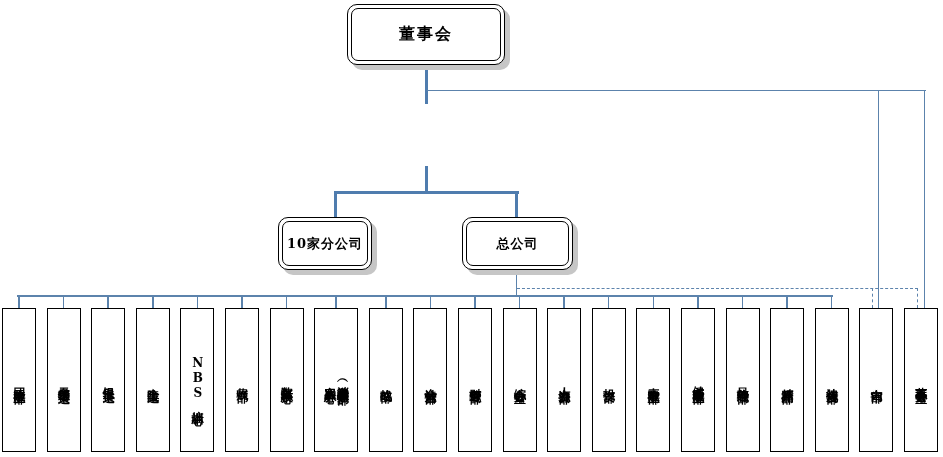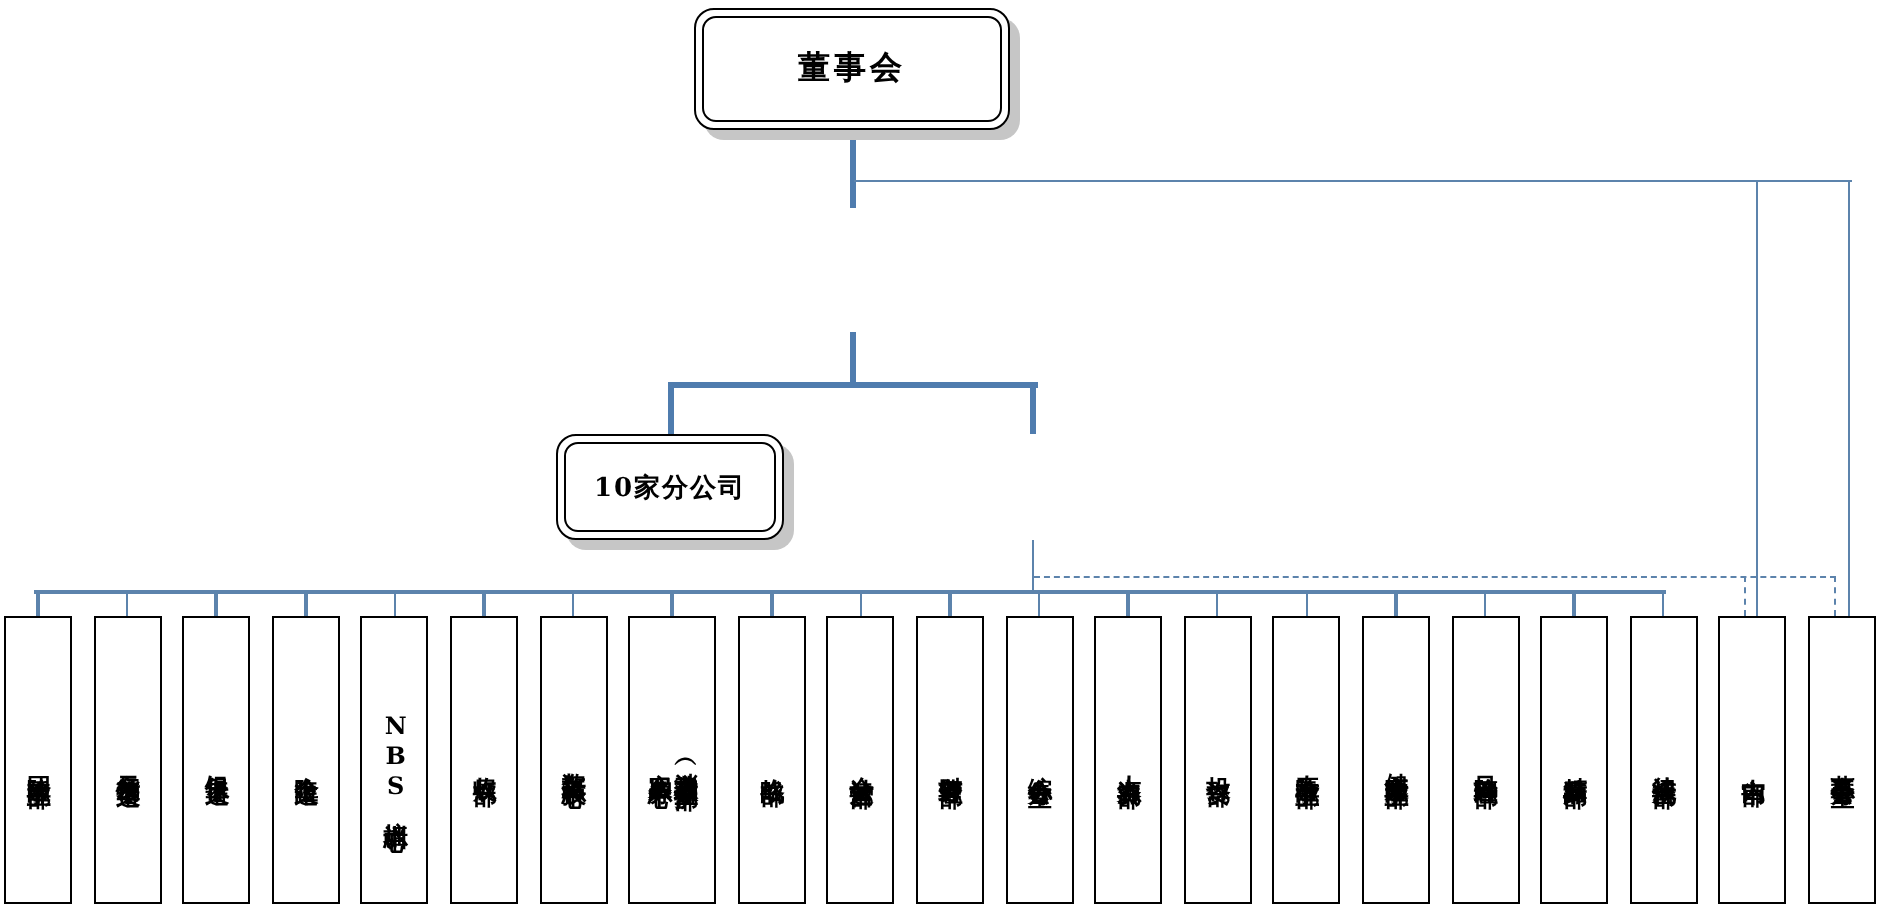--- a/index.html
+++ b/index.html
@@ -86,26 +86,31 @@
   <div class="ln vd" style="left:917px;top:288px;height:20px;"></div>
   <div class="ln bus" style="left:17px;top:295px;width:816px;"></div>
 
   <div class="node lv1" style="left:347px;top:4px;width:158px;height:61px;">
     <div class="node-inner">
         <span>董事会</span>
       </div>
   </div>
 
 
-  <div class="node lv3" style="left:278px;top:217px;width:114px;height:53px;">
+  <div class="node lv3" style="left:278px;top:217px;width:94px;height:53px;">
     <div class="node-inner">
         <span>10家分公司</span>
       </div>
   </div>
 
+  <div class="node lv3" style="left:462px;top:217px;width:111px;height:53px;">
+    <div class="node-inner">
+        <span>总公司</span>
+      </div>
+  </div>
 
   <div class="dept-row">
       <div class="dept">
         <div class="stub"></div>
         <div class="dept-box">
           <span class="vcol">团险事业部</span>
         </div>
       </div>
       <div class="dept">
         <div class="stub"></div>

